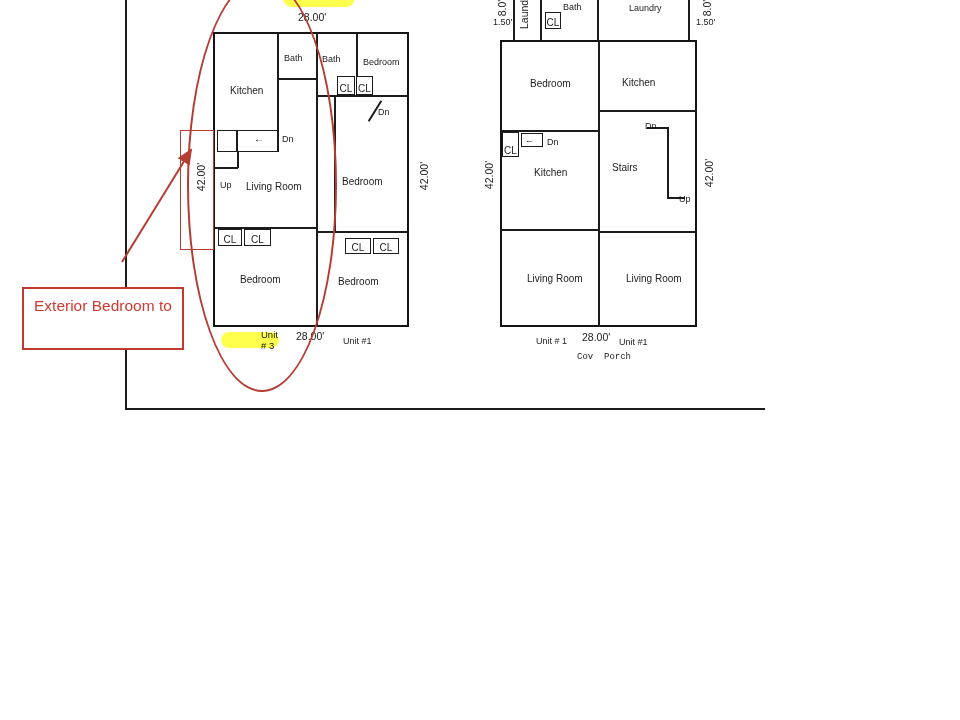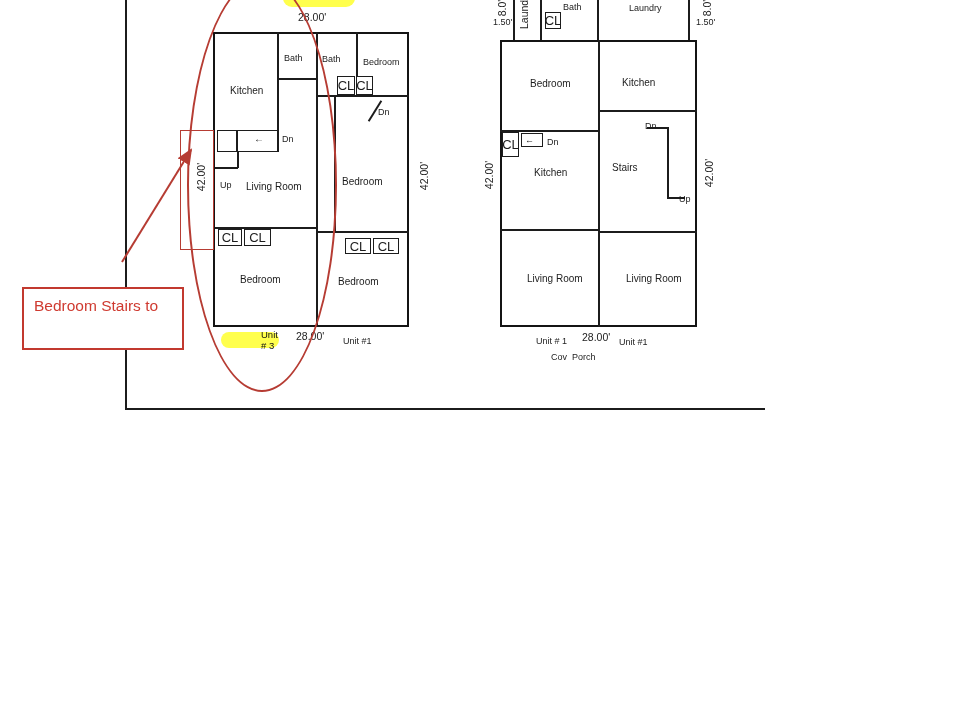--- a/index.html
+++ b/index.html
@@ -12,22 +12,22 @@
     font-family: "Liberation Sans", "DejaVu Sans", sans-serif;
     color: #1c1c1c;
   }
   .lbl { position: absolute; font-size: 10px; white-space: nowrap; color: #1c1c1c; }
   .sm  { font-size: 9px; }
   .dim { font-size: 10.5px; }
   .vlbl { position: absolute; width: 44px; text-align: center; font-size: 10.5px;
           transform: rotate(-90deg); white-space: nowrap; color:#1c1c1c; }
   .wall { position: absolute; background: #1c1c1c; }
   .box  { position: absolute; border: 1.5px solid #1c1c1c; }
-  .clbox { position: absolute; border: 1.2px solid #1c1c1c; font-size: 13px;
-           display: flex; align-items: center; justify-content: center; color:#1c1c1c; }
+  .clbox { position: absolute; border: 1.2px solid #1c1c1c; font-size: 10px;
+           display: flex; align-items: flex-end; justify-content: center; color:#1c1c1c; }
   .outer { position: absolute; border: 2.5px solid #141414; }
   .hl { position: absolute; background: #ffff4d; border-radius: 9px;
         display: flex; align-items: center; justify-content: center; font-size: 9.5px; color:#111; }
   .redline { position: absolute; border: 2px solid #b63c33; }
   .callout {
     position: absolute; border: 2px solid #c2392f; color: #cf3a30;
     font-size: 15.5px; line-height: 1.4; padding: 6px 10px; background: #fff;
   }
 </style>
 </head>
@@ -145,30 +145,30 @@
   <span class="lbl sm" style="left:679px; top:194px;">Up</span>
   <span class="lbl" style="left:527px; top:273px;">Living Room</span>
   <span class="lbl" style="left:626px; top:273px;">Living Room</span>
 
   <span class="vlbl" style="left:467px; top:169px;">42.00'</span>
   <span class="vlbl" style="left:687px; top:167px;">42.00'</span>
 
   <span class="lbl sm" style="left:536px; top:336px;">Unit # 1</span>
   <span class="lbl dim" style="left:582px; top:331px;">28.00'</span>
   <span class="lbl sm" style="left:619px; top:337px;">Unit #1</span>
-  <span class="lbl sm" style="left:551px; top:352px; white-space:pre;">Cov  Porch</span>
+  <span class="lbl sm" style="left:577px; top:352px; white-space:pre;font-family:Liberation Mono, monospace;">Cov  Porch</span>
 </section>
 
 <div class="redline" style="left:187px; top:-22px; width:150px; height:414px; border-radius:50%;"></div>
 <div class="redline" style="left:180px; top:130px; width:34px; height:120px; border-width:1.5px;"></div>
 
 <svg style="position:absolute; left:105px; top:138px; width:100px; height:135px; overflow:visible;">
   <defs>
     <marker id="arrowhead" markerWidth="9" markerHeight="9" refX="7" refY="3.5" orient="auto">
       <path d="M0,0 L8,3.5 L0,7 z" fill="#b63c33"></path>
     </marker>
   </defs>
   <line x1="17" y1="124" x2="86" y2="12" stroke="#b63c33" stroke-width="2" marker-end="url(#arrowhead)"></line>
 </svg>
 
 <div class="callout" style="left:22px; top:287px; width:162px; height:63px;">
-  <div>Bedroom Stairs to</div>
+  <div>Exterior Bedroom to</div>
 </div>
 
 </body></html>

